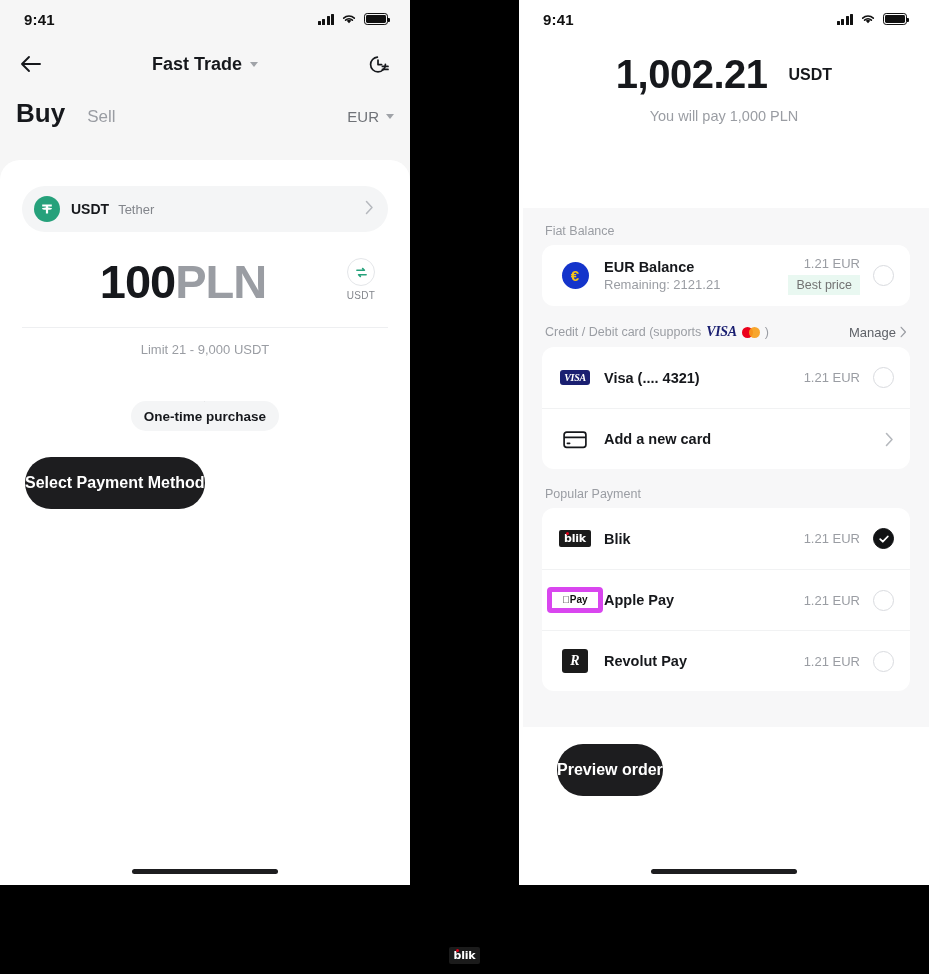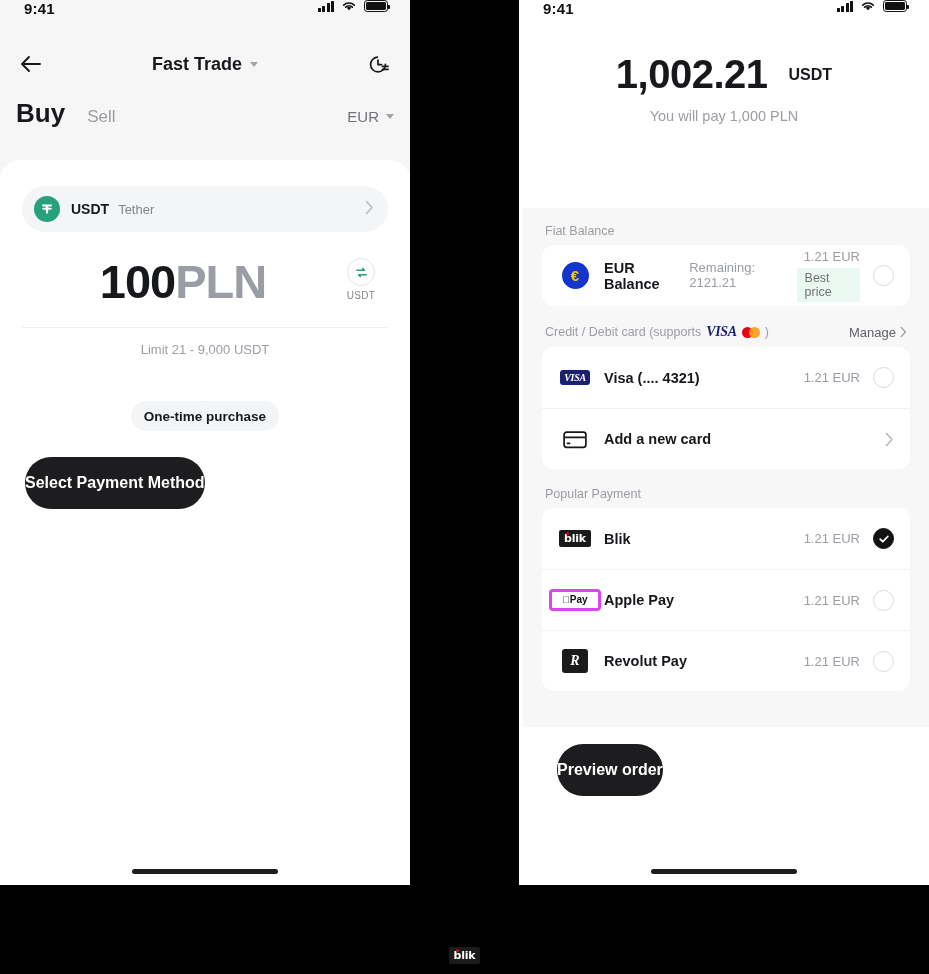--- a/index.html
+++ b/index.html
@@ -14,21 +14,21 @@
   
   .phone {
     position: absolute; top: 0; height: 885px; width: 410px;
     background: #f6f6f6; overflow: hidden;
   }
   #phone-left  { left: 0; }
   #phone-right { left: 519px; width: 410px; background: #ffffff; }
 
   
   .statusbar {
-    height: 38px; display: flex; align-items: flex-start;
+    height: 38px; display: flex; align-items: center;
     justify-content: space-between; padding: 0 22px 0 24px;
   }
   .clock { font-size: 15px; font-weight: bold; color: #111; letter-spacing: .2px; }
   .sb-icons { display: flex; align-items: center; gap: 7px; }
   .sig { display: flex; align-items: flex-end; gap: 1.5px; height: 11px; }
   .sig i { display: block; width: 3px; background: #111; border-radius: .5px; }
   .sig i:nth-child(1) { height: 4px; }
   .sig i:nth-child(2) { height: 6px; }
   .sig i:nth-child(3) { height: 8.5px; }
   .sig i:nth-child(4) { height: 11px; }
@@ -134,21 +134,21 @@
   }
   .sec-head {
     display: flex; align-items: center; padding: 0 3px 7px 3px;
   }
   .sec-title { font-size: 12.5px; color: #9a9da3; display: flex; align-items: center; gap: 5px; }
   .sec-action { margin-left: auto; display: flex; align-items: center; gap: 4px; font-size: 13px; color: #5f6268; cursor: pointer; }
   .card-group { background: #fff; border-radius: 12px; overflow: hidden; }
   .pm-row { display: flex; align-items: center; height: 61px; padding: 0 16px 0 18px; cursor: pointer; }
   .pm-row + .pm-row { border-top: 1px solid #f1f2f3; }
   .pm-ico { width: 30px; flex: none; display: flex; align-items: center; justify-content: center; }
-  .pm-text { margin-left: 14px; display: flex; gap: 2px; }
+  .pm-text { margin-left: 14px; display: flex; flex-direction: column; gap: 2px; }
   .pm-name { font-size: 14.5px; font-weight: bold; color: #16181c; }
   .pm-sub { font-size: 13px; color: #9a9da3; }
   .pm-right { margin-left: auto; display: flex; align-items: center; gap: 13px; }
   .pm-pricecol { display: flex; flex-direction: column; align-items: flex-end; gap: 4px; }
   .pm-price { font-size: 13px; color: #9a9da3; }
   .badge-best {
     font-size: 12.5px; color: #737373; background: #e9f8f1;
     border-radius: 0; padding: 3px 8px;
   }
   .radio { width: 21px; height: 21px; border-radius: 50%; border: 1.6px solid #d9dbdf; flex: none; }
@@ -186,21 +186,21 @@
   .logo-blik {
     background: #1b1b1b; color: #fff; font-size: 11px; font-weight: bold;
     padding: 3px 5px; border-radius: 2px; line-height: 1; position: relative;
     font-family: "DejaVu Sans", sans-serif; letter-spacing: -.2px;
   }
   .logo-blik .dot {
     position: absolute; left: 7px; top: 1.5px; width: 3px; height: 3px;
     background: #e2001a; border-radius: 50%;
   }
   .logo-apay {
-    border: 3px solid #d946ef; border-radius: 4px; background: #fff;
+    border: 5px solid #d946ef; border-radius: 4px; background: #fff;
     font-size: 10px; font-weight: bold; color: #111; padding: 3px 10px;
     line-height: 1; display: inline-flex; align-items: center; gap: 1px;
   }
   .logo-revolut {
     background: #1b1b1b; color: #fff; width: 26px; height: 24px; border-radius: 3px;
     display: flex; align-items: center; justify-content: center;
     font-family: "Liberation Serif", serif; font-weight: bold; font-size: 14px;
     font-style: italic;
   }
   .euro-ico {

